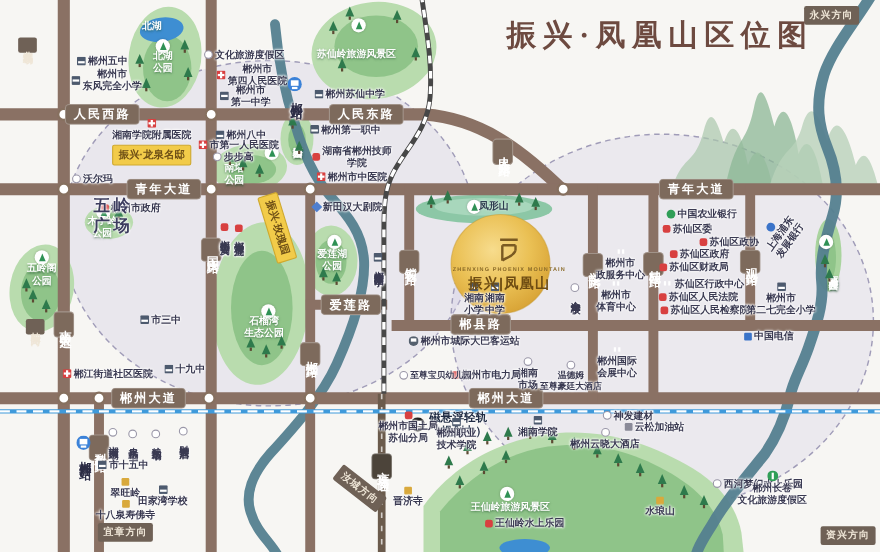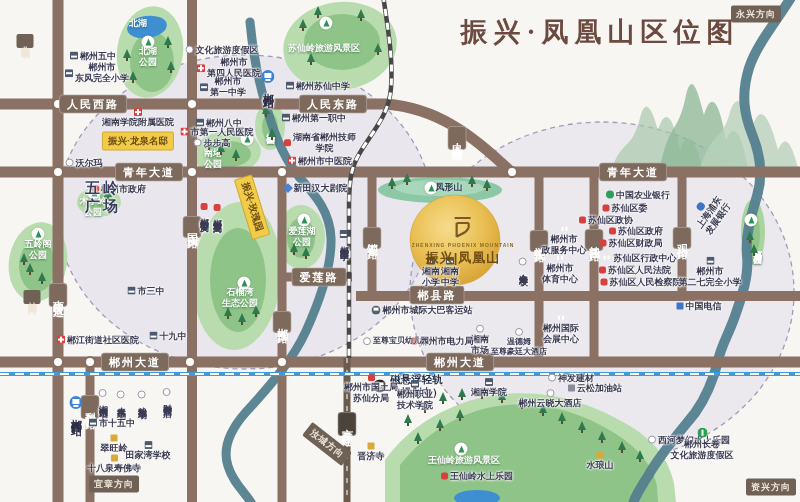--- a/index.html
+++ b/index.html
@@ -308,21 +308,21 @@
         <span class="t">郴州国际<br>会展中心</span>
       </div>
       <div class="poi" style="left: 638px; top: 195px;">
         <span class="ic ic-bg"></span>
         <span class="t">中国农业银行</span>
       </div>
       <div class="poi" style="left: 625px; top: 208px;">
         <span class="ic ic-g"></span>
         <span class="t">苏仙区委</span>
       </div>
-      <div class="poi" style="left: 606px; top: 220px;">
+      <div class="poi" style="left: 663px; top: 220px;">
         <span class="ic ic-g"></span>
         <span class="t">苏仙区政协</span>
       </div>
       <div class="poi" style="left: 636px; top: 231px;">
         <span class="ic ic-g"></span>
         <span class="t">苏仙区政府</span>
       </div>
       <div class="poi" style="left: 631px; top: 243px;">
         <span class="ic ic-g"></span>
         <span class="t">苏仙区财政局</span>

